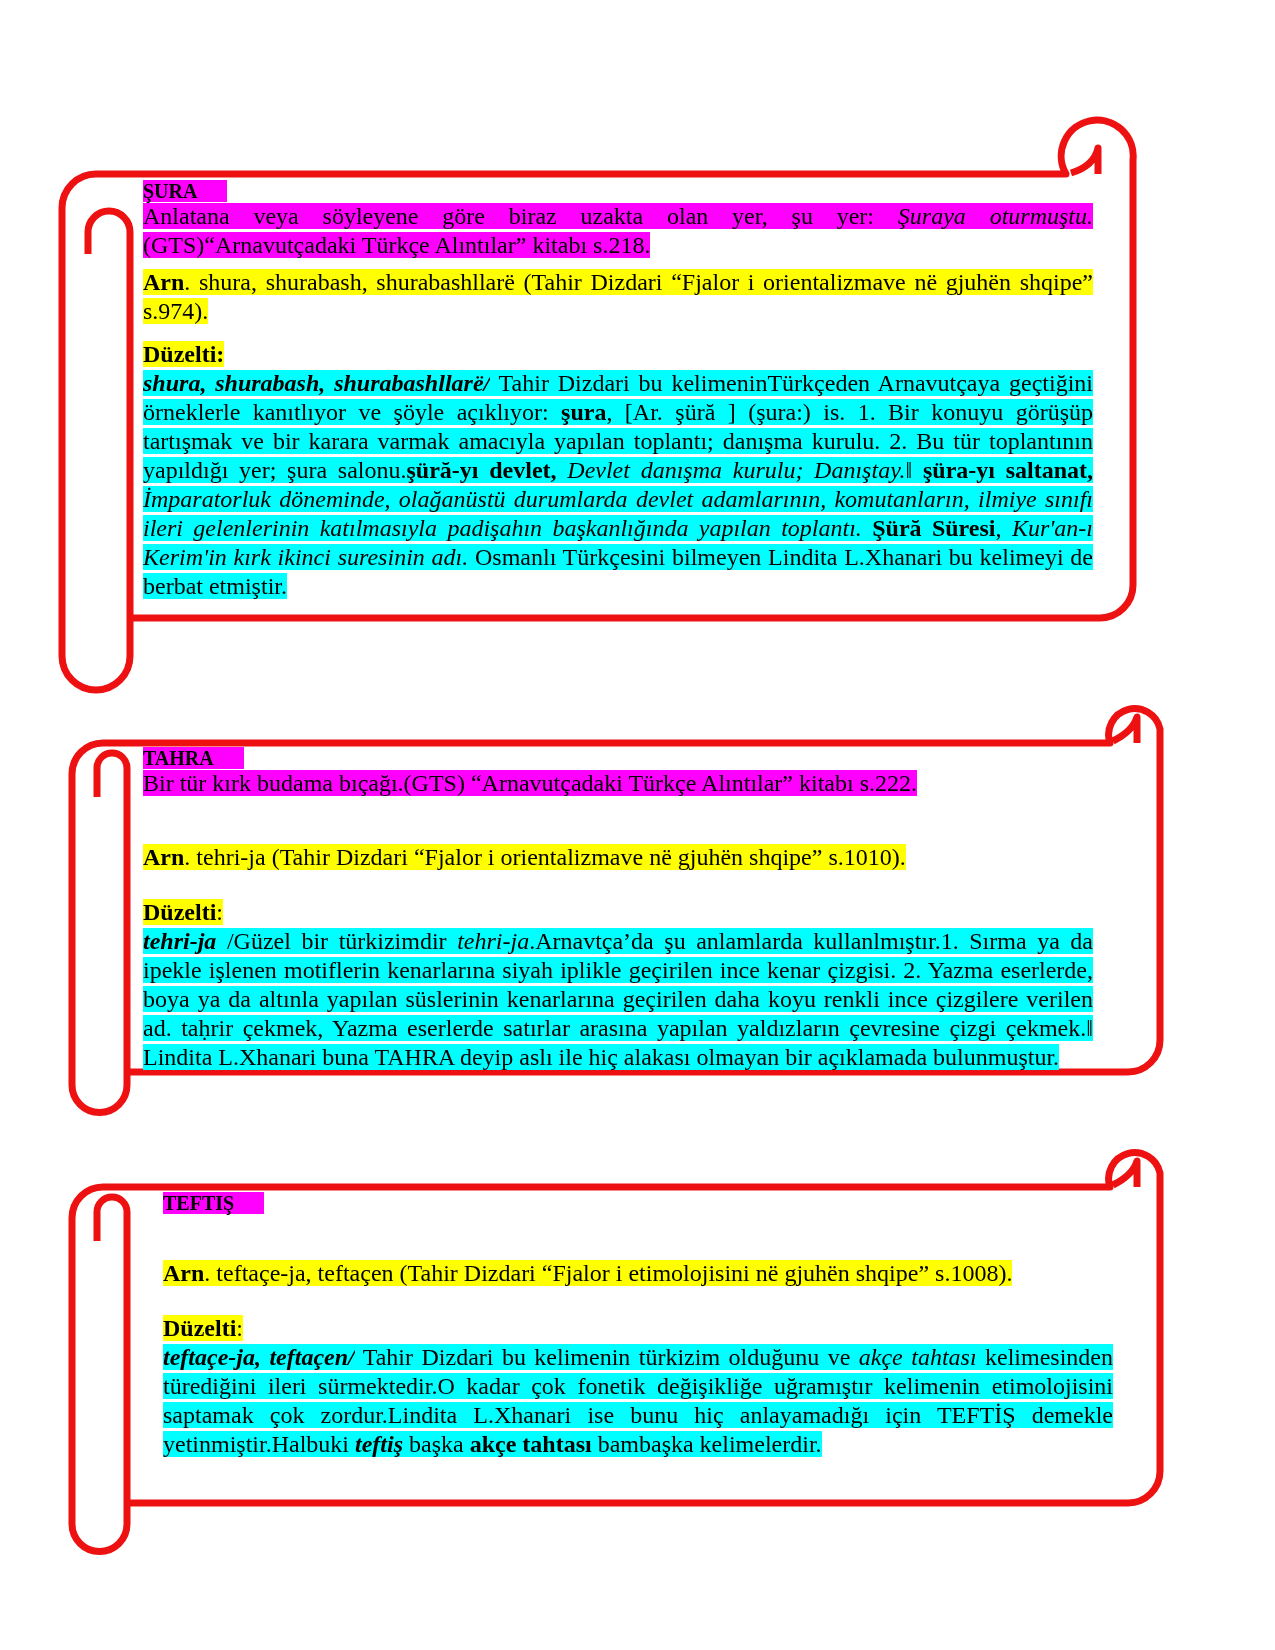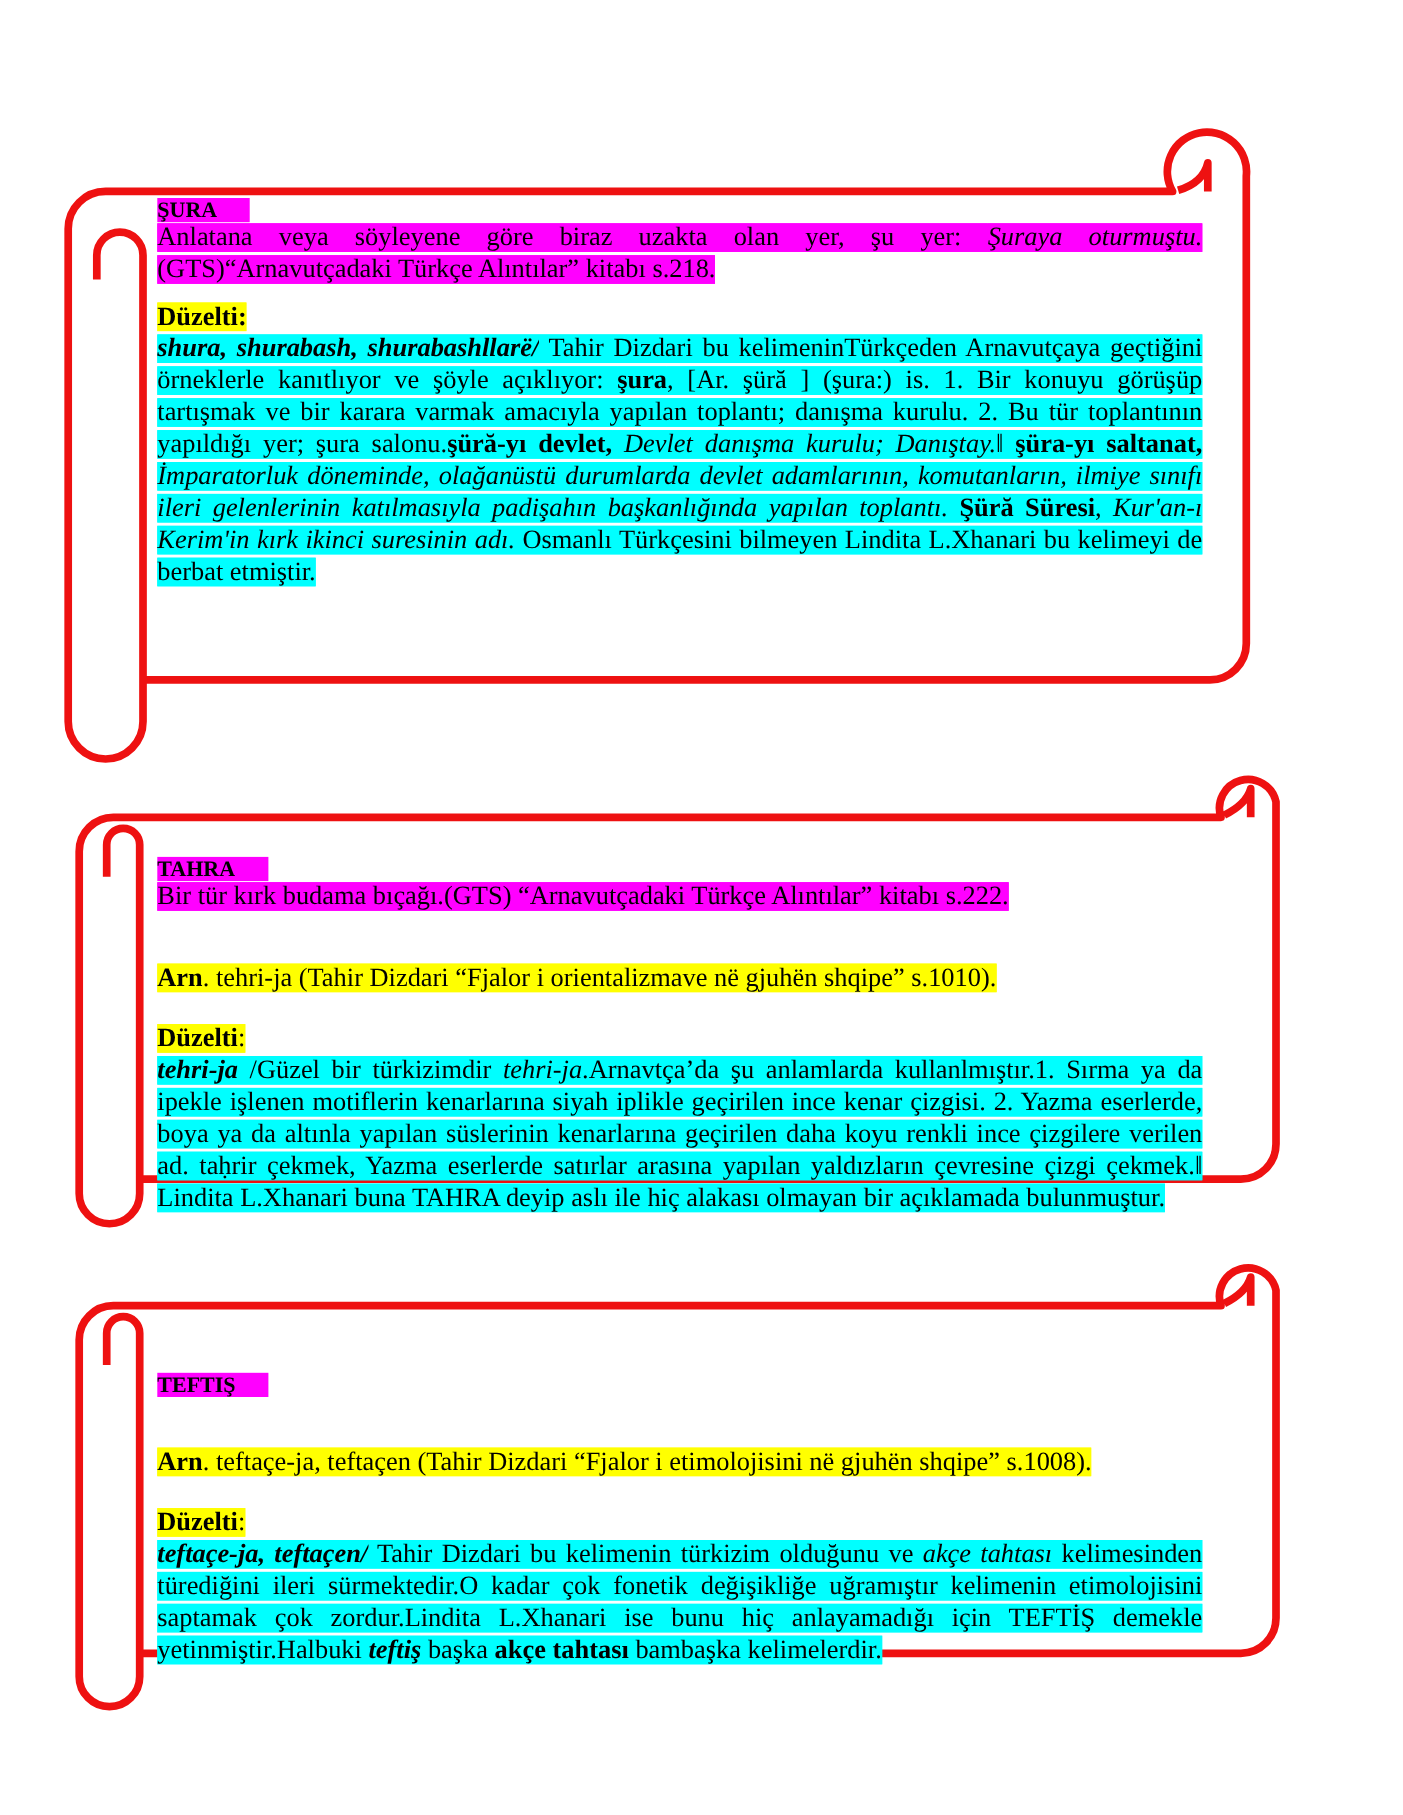--- a/index.html
+++ b/index.html
@@ -8,22 +8,22 @@
     width: 1275px; height: 1650px;
     background: #ffffff;
     font-family: "Liberation Serif", serif;
     color: #000000;
   }
   .page { position: relative; width: 1275px; height: 1650px; overflow: hidden; background: #fff; }
   .scroll-layer { position: absolute; left: 0; top: 0; width: 1275px; height: 1650px; z-index: 0; }
   .scroll-layer path { fill: none; stroke: var(--scroll-red, #ee1111); stroke-width: 7; stroke-linejoin: round; stroke-linecap: butt; }
   .panel { position: absolute; left: 143px; width: 950px; z-index: 1; font-size: 24px; line-height: 29px; }
   .panel-1 { top: 178px; }
-  .panel-2 { top: 745px; margin-top: 32px; }
-  .panel-3 { top: 1246px; }
+  .panel-2 { top: 745px; }
+  .panel-3 { top: 1190px; margin-left: 20px; }
   .title-line { height: 24px; line-height: 24px; margin: 0; }
   .title-text { font-weight: bold; font-size: 20px; padding-right: 30px; }
   .para { margin: 0; text-align: justify; text-align-last: left; }
   .mt8  { margin-top: 8px; }
   .mt14 { margin-top: 14px; }
   .mt45 { margin-top: 45px; }
   .mt26 { margin-top: 26px; }
   .hl-m { background: var(--hl-m, #ff00ff); }
   .hl-y { background: var(--hl-y, #ffff00); }
   .hl-c { background: var(--hl-c, #00ffff); }
@@ -45,20 +45,23 @@
       <path d="M 103 1187 A 31 31 0 0 0 72 1218 L 72 1524 A 27.5 27.5 0 0 0 127 1524 L 127 1212 A 15 15 0 0 0 97 1212 L 97 1241 M 103 1187 L 1110 1187 A 26 26 0 1 1 1160 1173 L 1160 1471 A 32 32 0 0 1 1128 1503 L 127 1503 M 1137 1187 L 1137 1161 Q 1133 1175 1113 1185"></path>
     </g>
   </svg>
 
   <section class="panel panel-1">
     <div class="title-line">
       <span class="title-text hl-m">ŞURA</span>
     </div>
     <div class="para">
       <span class="hl-m runs"><span>Anlatana veya söyleyene göre biraz uzakta olan yer, şu yer: </span><span style="font-style: italic;">Şuraya oturmuştu.</span><span> (GTS)“Arnavutçadaki Türkçe Alıntılar” kitabı s.218.</span></span>
+    </div>
+    <div class="para mt8">
+      <span class="hl-y runs"><span style="font-weight: bold;">Arn</span><span>. shura, shurabash, shurabashllarë (Tahir Dizdari “Fjalor i orientalizmave në gjuhën shqipe” s.974).</span></span>
     </div>
     <div class="para mt14">
       <span class="hl-y runs"><span style="font-weight: bold;">Düzelti:</span></span>
     </div>
     <div class="para">
       <span class="hl-c runs"><span style="font-weight: bold; font-style: italic;">shura, shurabash, shurabashllarë/</span><span> Tahir Dizdari bu kelimeninTürkçeden Arnavutçaya geçtiğini örneklerle kanıtlıyor ve şöyle açıklıyor: </span><span style="font-weight: bold;">şura</span><span>, [Ar. şüră ] (şura:) is. 1. Bir konuyu görüşüp tartışmak ve bir karara varmak amacıyla yapılan toplantı; danışma kurulu. 2. Bu tür toplantının yapıldığı yer; şura salonu.</span><span style="font-weight: bold;">şüră-yı devlet,</span><span style="font-style: italic;"> Devlet danışma kurulu; Danıştay.‖ </span><span style="font-weight: bold;">şüra-yı saltanat,</span><span style="font-style: italic;"> İmparatorluk döneminde, olağanüstü durumlarda devlet adamlarının, komutanların, ilmiye sınıfı ileri gelenlerinin katılmasıyla padişahın başkanlığında yapılan toplantı. </span><span style="font-weight: bold;">Şüră Süresi</span><span>, </span><span style="font-style: italic;">Kur'an-ı Kerim'in kırk ikinci suresinin adı.</span><span> Osmanlı Türkçesini bilmeyen Lindita L.Xhanari bu kelimeyi de berbat etmiştir.</span></span>
     </div>
   </section>
 
   <section class="panel panel-2">

